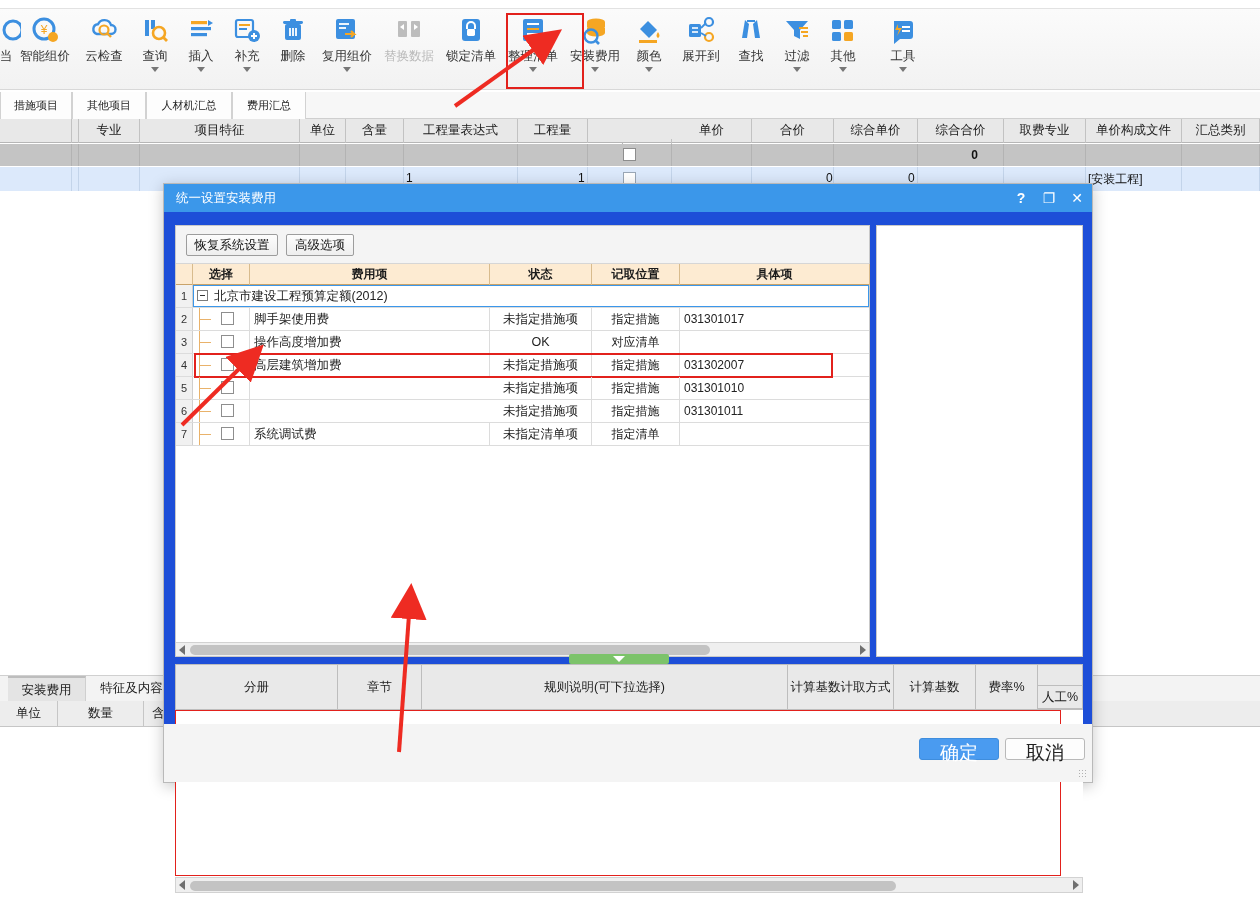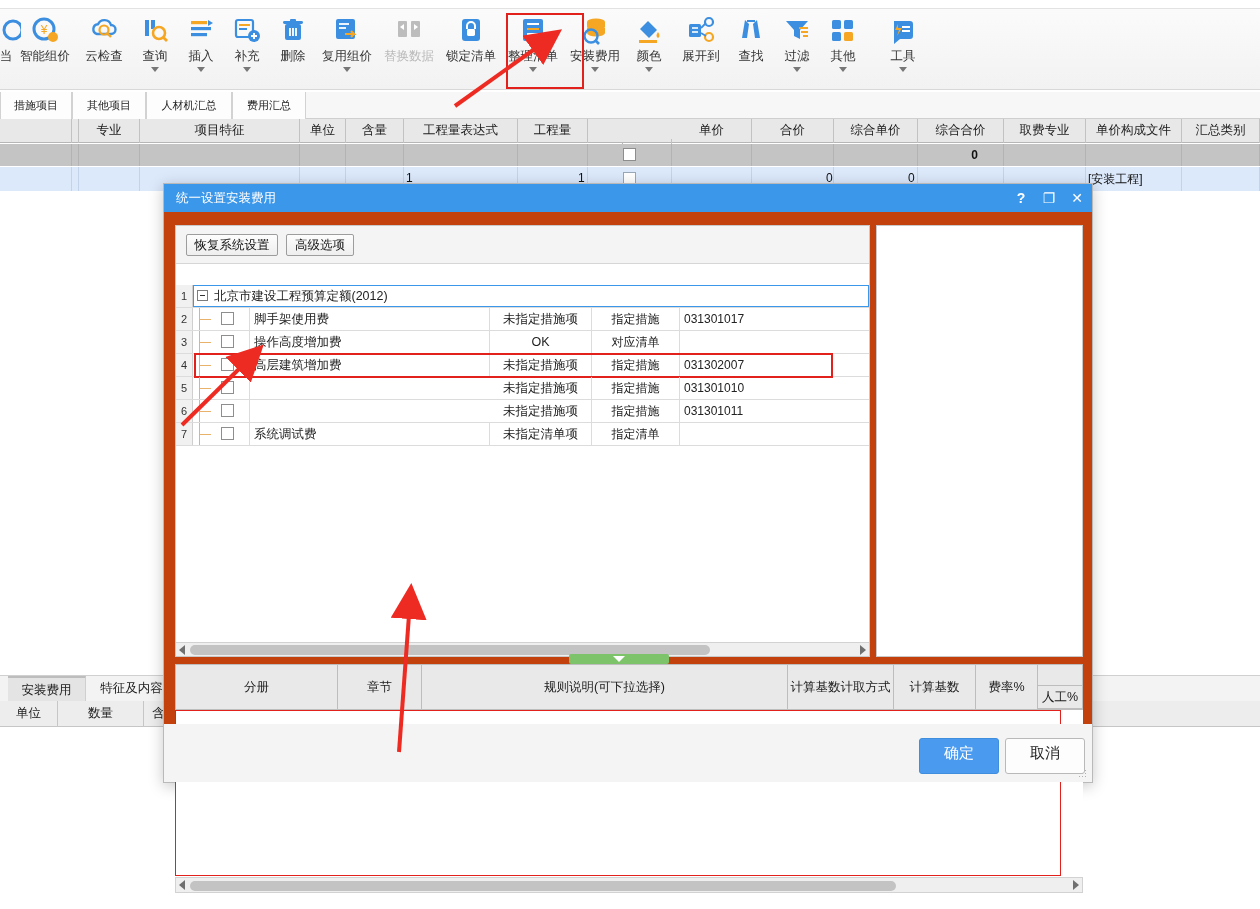--- a/index.html
+++ b/index.html
@@ -61,21 +61,21 @@
   
   .btabs { position:absolute; left:0; top:675px; width:1260px; height:26px; background:#f3f3f3; border-top:1px solid #d0d0d0;}
   .btab { position:absolute; top:0; height:26px; line-height:25px; text-align:center; font-size:12.5px; border-right:1px solid #cfcfcf; }
   .btab.act { background:#e4e4e4; border-top:2px solid #bdbdbd; }
   .bhead { position:absolute; left:0; top:701px; width:1260px; height:26px; background:#ededed; border-bottom:1px solid #c6c6c6; }
   .bhc { position:absolute; top:0; height:26px; line-height:25px; text-align:center; font-size:12.5px; border-right:1px solid #c6c6c6;}
 
   
   .dlg {
     position:absolute; left:163px; top:183px; width:930px; height:600px;
-    background:#c2410c; border:1px solid #b9b9b9;
+    background:#1d4ed8; border:1px solid #b9b9b9;
     box-shadow:0 3px 14px rgba(0,0,0,.22);
   }
   .dlg-title {
     position:absolute; left:0; top:0; width:100%; height:28px;
     background:#3b97ea; color:#fff;
     font-size:12.5px; line-height:28px; padding-left:12px; user-select:none;
   }
   .dlg-btns { position:absolute; right:8px; top:0; height:28px; display:flex; align-items:center; gap:14px; }
   .dlg-btn { color:#fff; font-size:14px; font-weight:bold; width:14px; text-align:center; cursor:default; }
 
@@ -146,22 +146,22 @@
   }
   .lhc2 {
     position:absolute; height:24px; line-height:23px; text-align:center;
     font-size:12.5px; color:#1b1b1b; border:1px solid #bdbdbd; background:#e9e9e9;
   }
   .lbody { position:absolute; left:0; top:46px; width:886px; height:166px; background:#fff; border:1px solid #e2211c; }
   .lsb { position:absolute; left:0; top:213px; width:100%; height:16px; background:#efefef; border:1px solid #d2d2d2; }
 
   .okbar { position:absolute; left:0; bottom:0; width:100%; height:58px; background:#f4f4f4; }
   .pbtn {
-    position:absolute; top:14px; height:36px; line-height:28px; text-align:center;
-    font-size:15px; border-radius:3px; cursor:default;
+    position:absolute; top:14px; height:22px; line-height:28px; text-align:center;
+    font-size:19px; border-radius:3px; cursor:default;
   }
   .pbtn.primary { background:#4a9bf0; color:#fff; border:1px solid #3f8ddd; }
   .pbtn.normal  { background:#fdfdfd; color:#222; border:1px solid #b9b9b9; }
   .grip { position:absolute; right:5px; bottom:4px; width:9px; height:9px;
     background-image:radial-gradient(#b0b0b0 45%, transparent 46%);
     background-size:3px 3px; }
 
   
   .redbox { position:absolute; border:2px solid #e2211c; pointer-events:none; }
   .arrow-svg { position:absolute; left:0; top:0; width:1260px; height:909px; pointer-events:none; }
@@ -441,20 +441,28 @@
       <span class="dlg-btn">✕</span>
     </div>
   </div>
 
   <div class="panel-left">
     <div class="tool-row" id="dlgtools">
         <div class="sbtn" style="left: 10px; width: 92px;"><span>恢复系统设置</span></div>
         <div class="sbtn" style="left: 110px; width: 68px;"><span>高级选项</span></div>
       </div>
     <div class="tgrid">
+      <div class="thead" id="thead">
+          <div class="thc" style="left: 0px; width: 17px;"></div>
+          <div class="thc" style="left: 17px; width: 57px;"><span>选择</span></div>
+          <div class="thc" style="left: 74px; width: 240px;"><span>费用项</span></div>
+          <div class="thc" style="left: 314px; width: 102px;"><span>状态</span></div>
+          <div class="thc" style="left: 416px; width: 88px;"><span>记取位置</span></div>
+          <div class="thc" style="left: 504px; width: 190px;"><span>具体项</span></div>
+        </div>
       <div id="trows">
           <div class="trow" style="top: 21px;">
             <div class="tnum">1</div>
             <div class="rootrow">
                <span class="expander"></span>
                <span class="roottxt">北京市建设工程预算定额(2012)</span>
              </div>
           </div>
           <div class="trow" style="top: 44px;">
             <div class="tnum">2</div>

